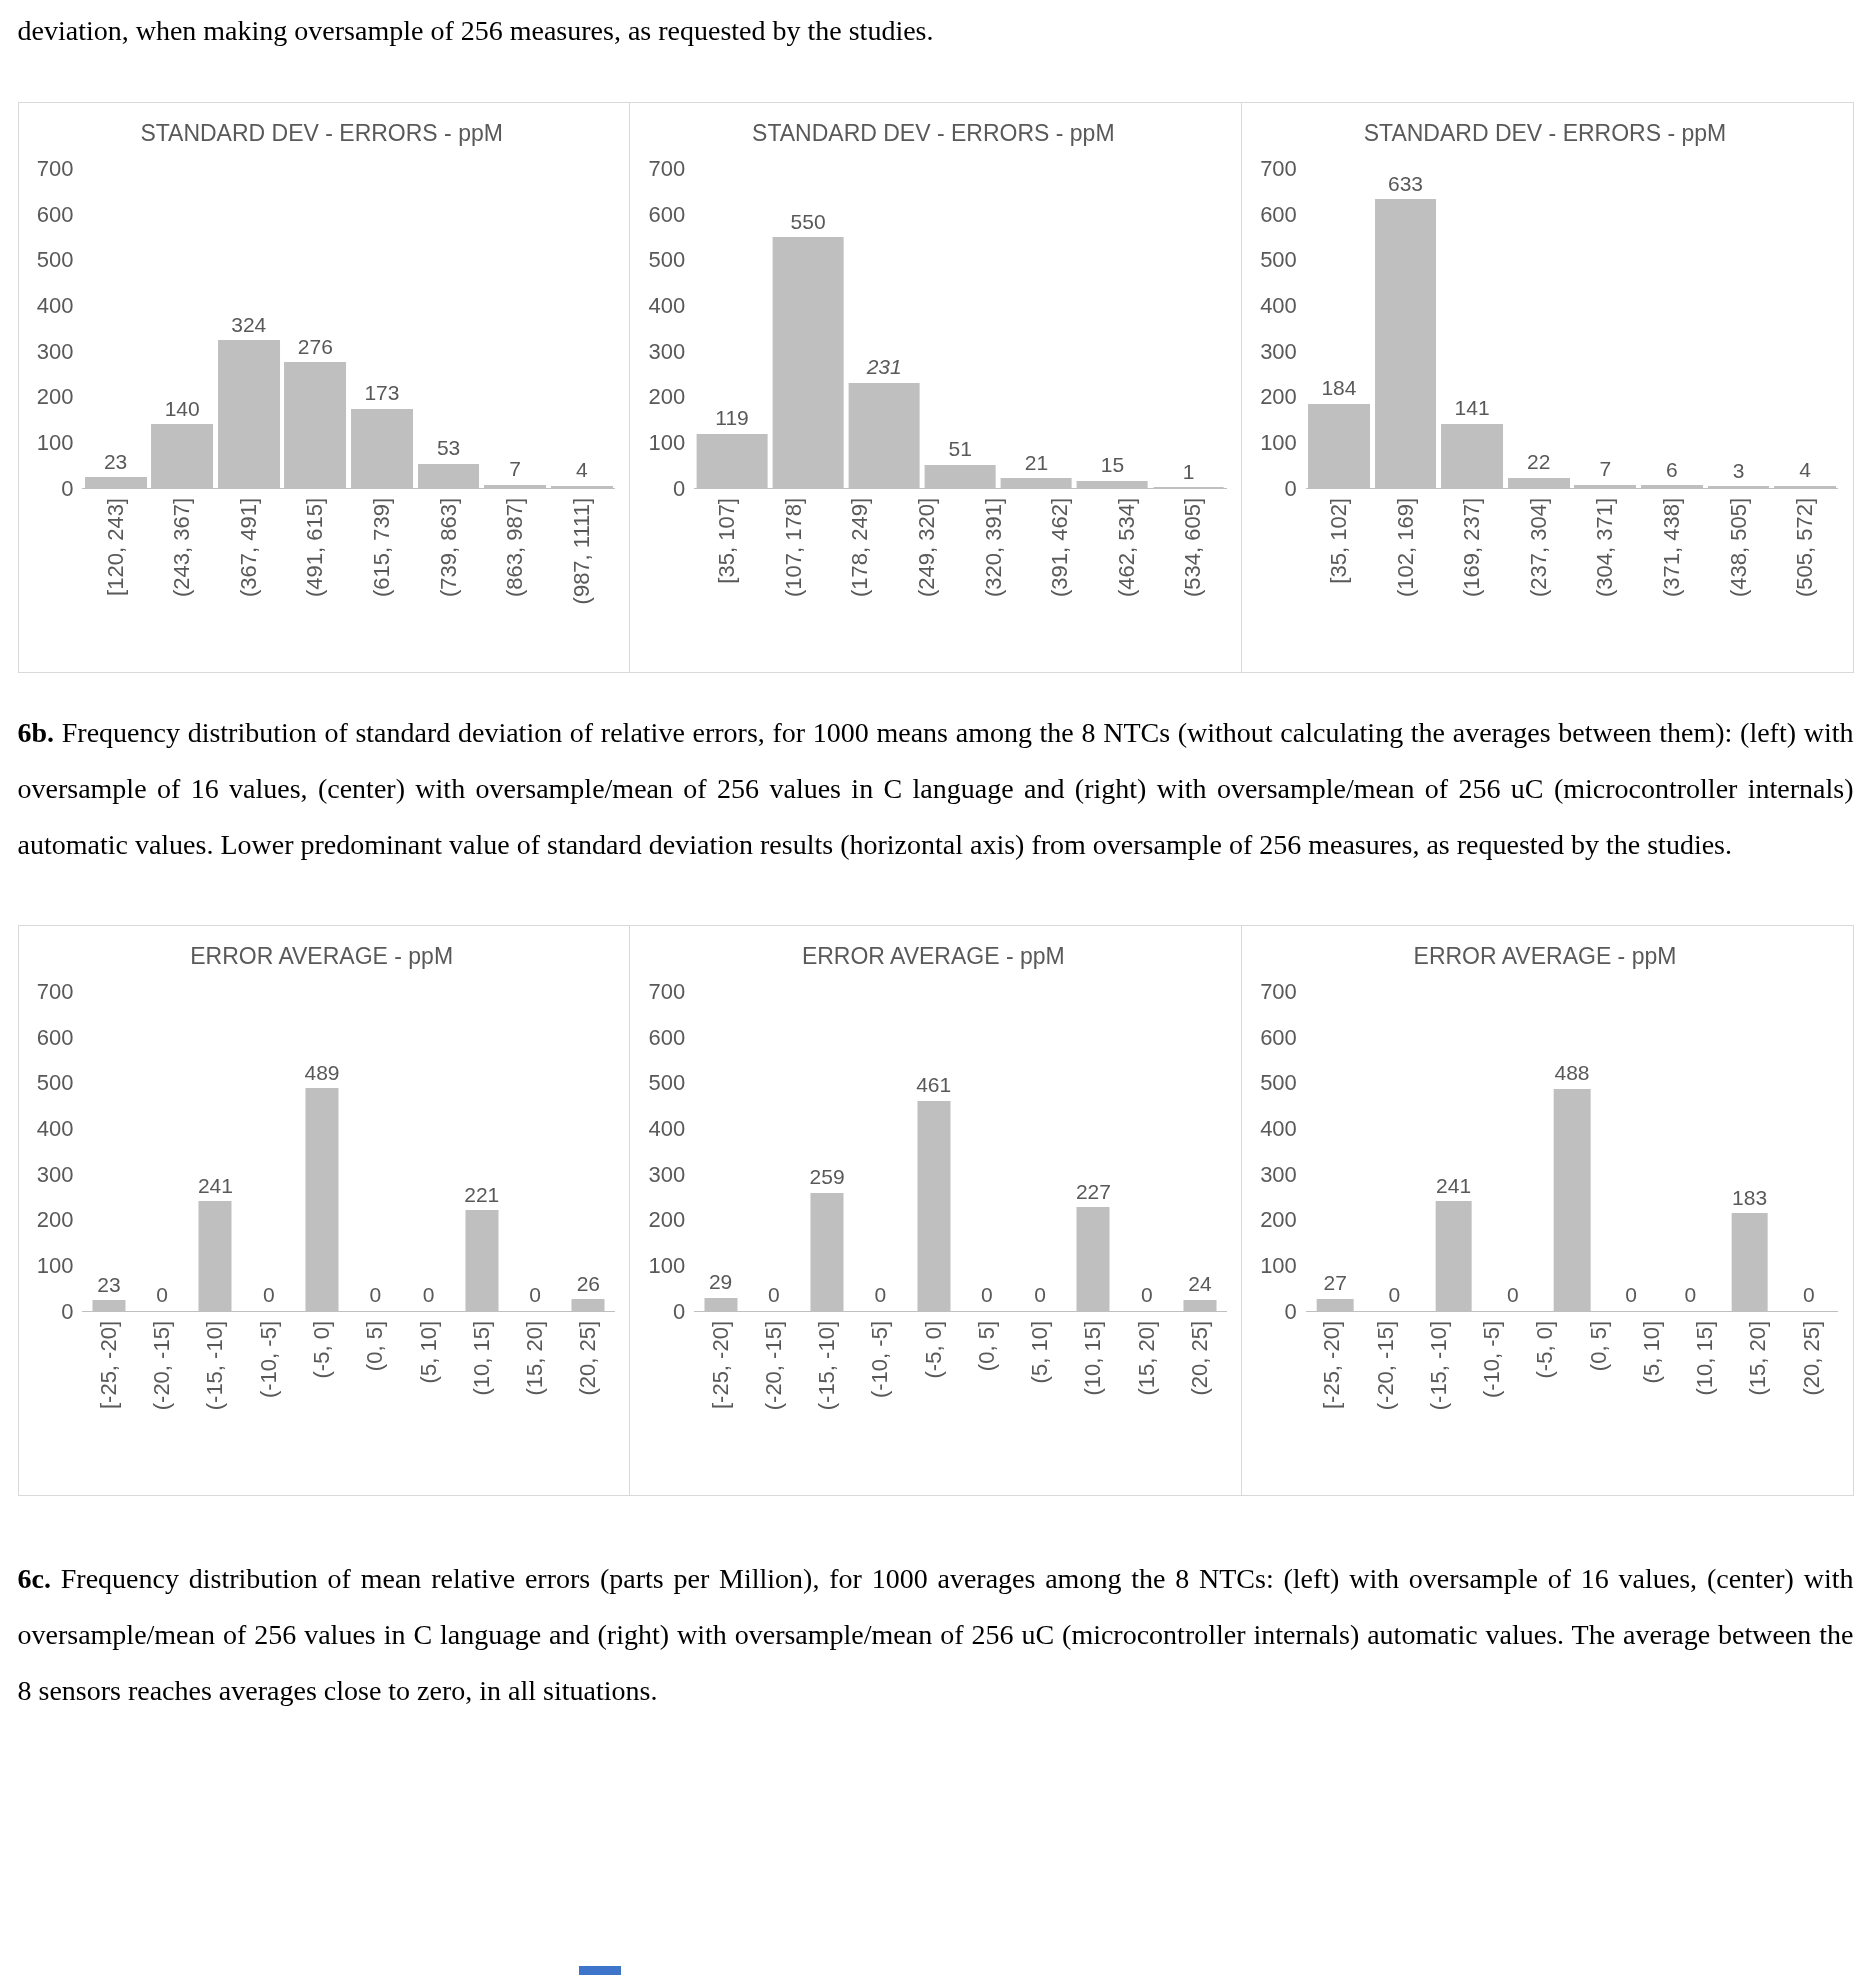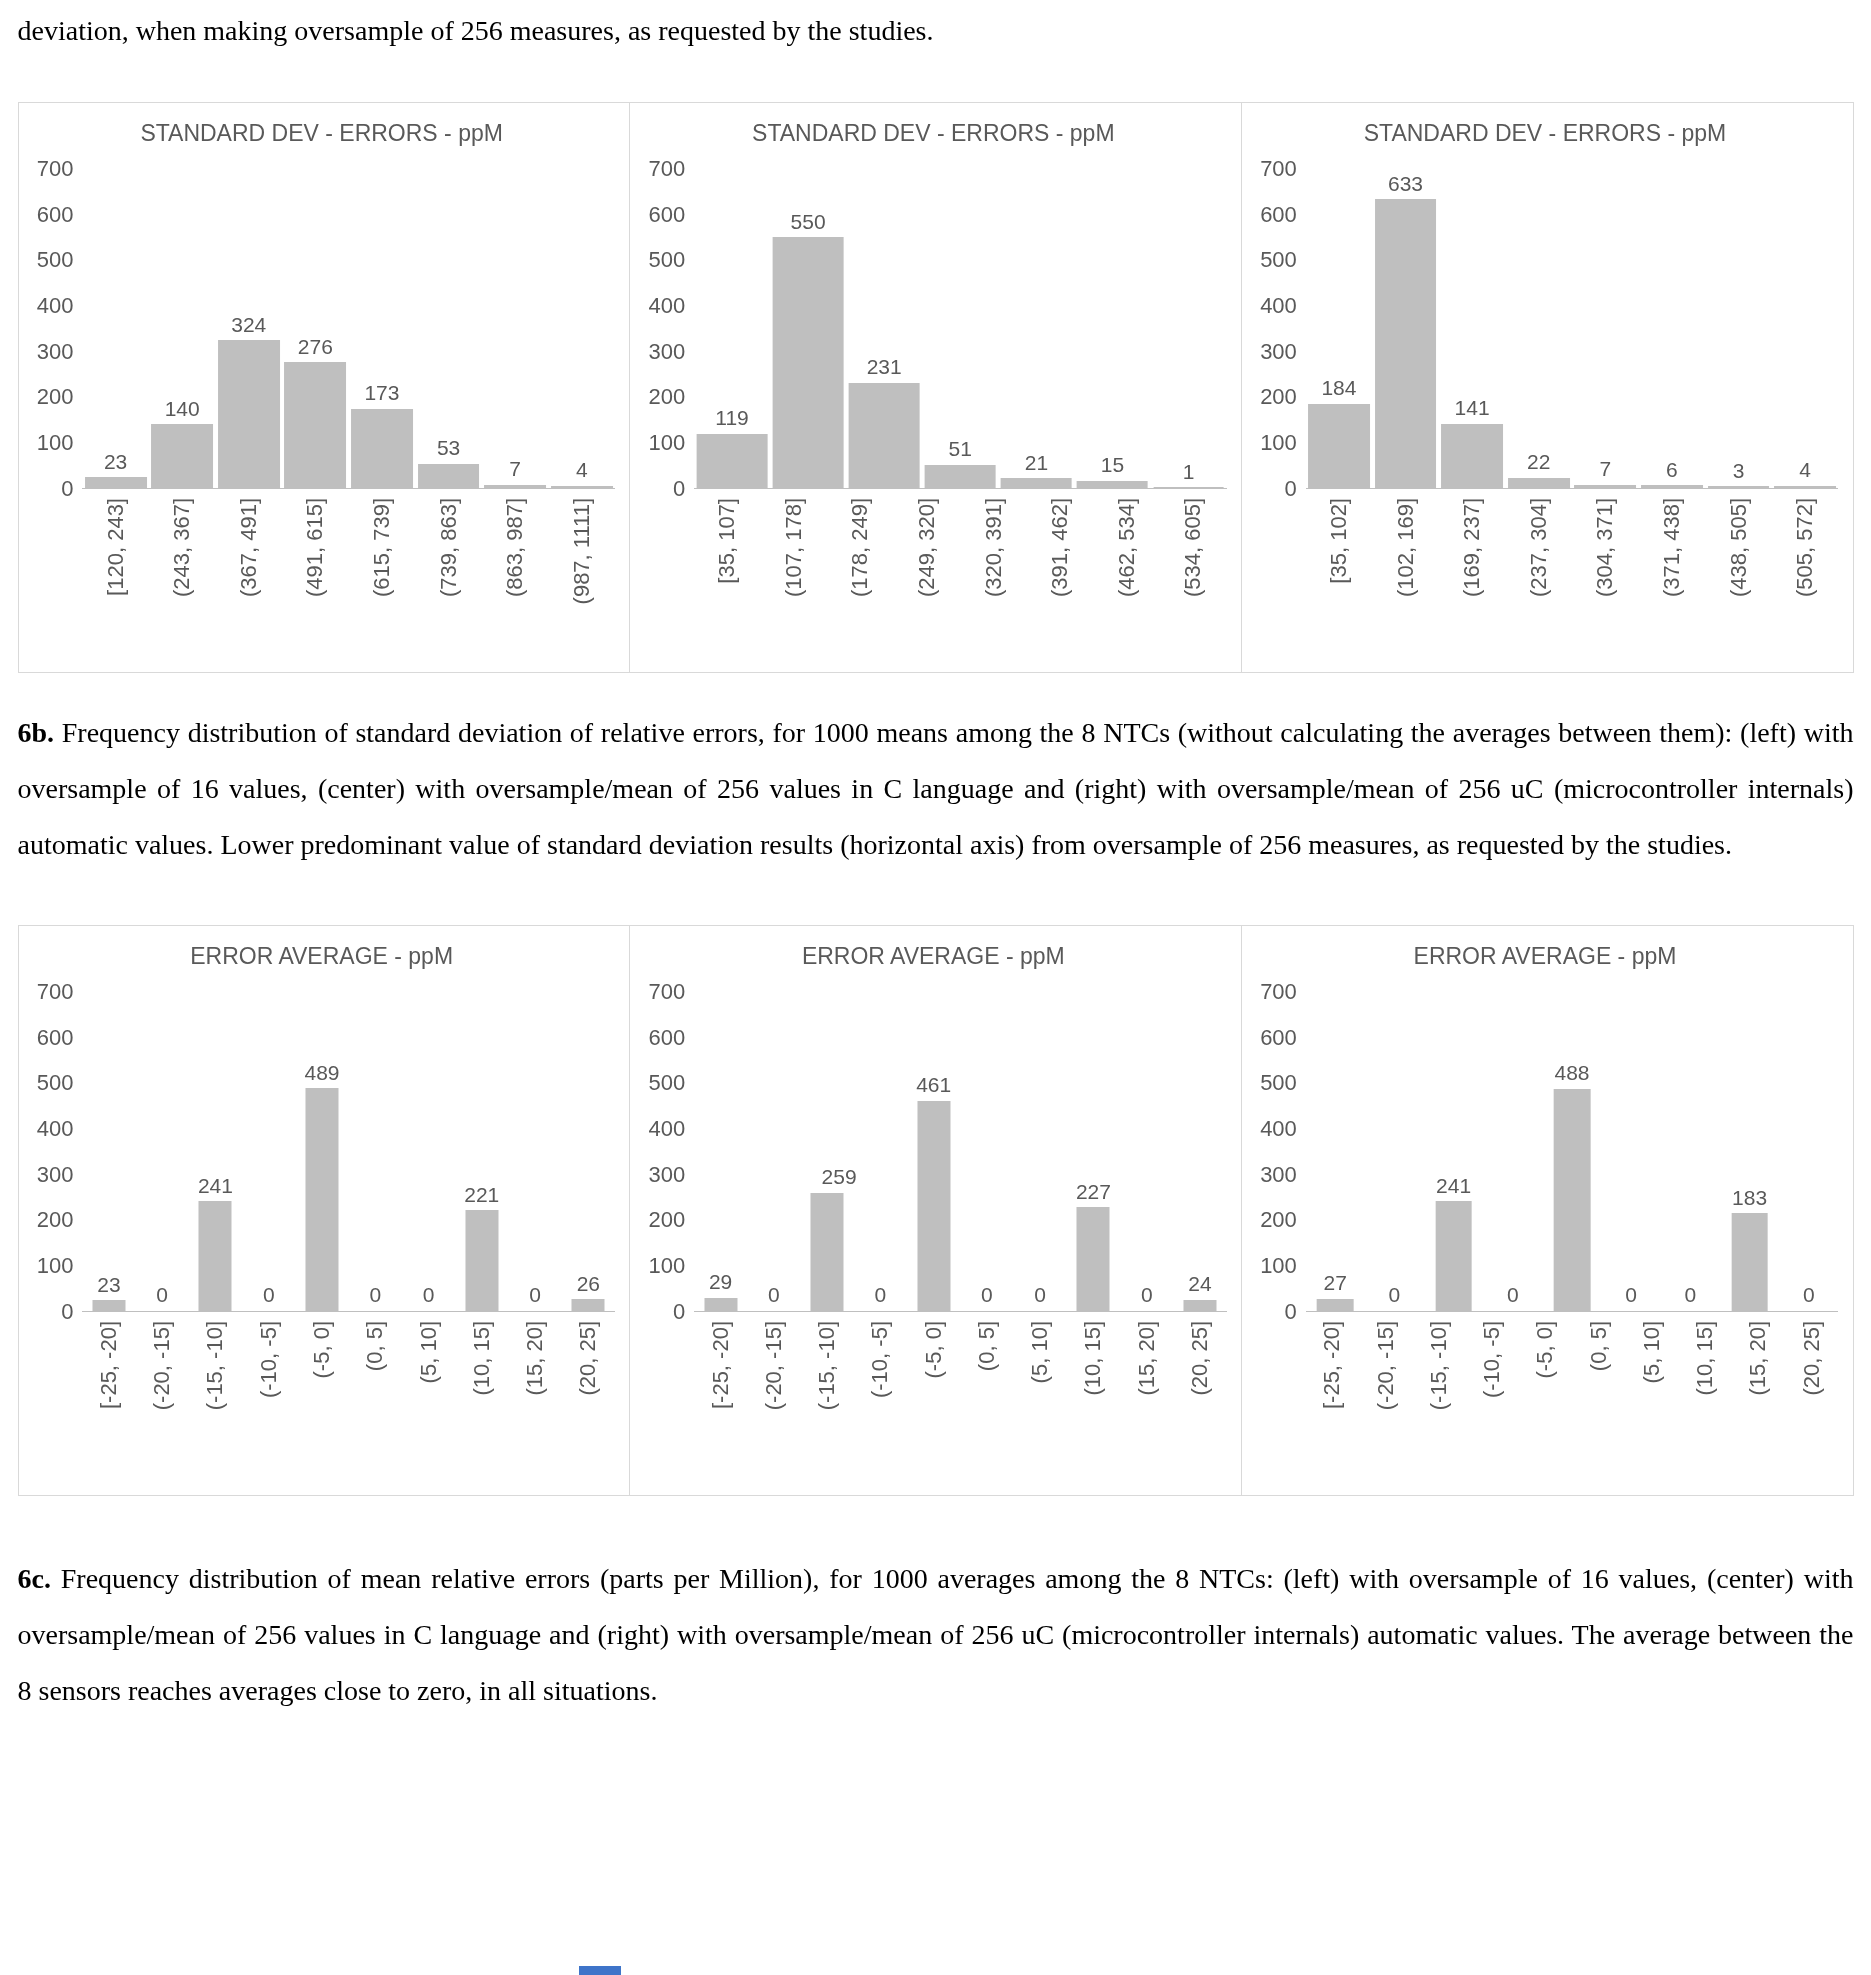--- a/index.html
+++ b/index.html
@@ -164,21 +164,21 @@
             <div class="bar-col">
               <div class="bar" style="height: 17%;"></div>
               <div class="bar-val" style="bottom: calc(17% + 5.5px);">119</div>
             </div>
             <div class="bar-col">
               <div class="bar" style="height: 78.5714%;"></div>
               <div class="bar-val" style="bottom: calc(78.5714% + 5.5px);">550</div>
             </div>
             <div class="bar-col">
               <div class="bar" style="height: 33%;"></div>
-              <div class="bar-val" style="bottom: calc(33% + 5.5px);">231</div>
+              <div class="bar-val" style="bottom: calc(33% + 5.5px); font-style: italic;">231</div>
             </div>
             <div class="bar-col">
               <div class="bar" style="height: 7.28571%;"></div>
               <div class="bar-val" style="bottom: calc(7.28571% + 5.5px);">51</div>
             </div>
             <div class="bar-col">
               <div class="bar" style="height: 3%;"></div>
               <div class="bar-val" style="bottom: calc(3% + 5.5px);">21</div>
             </div>
             <div class="bar-col">
@@ -404,21 +404,21 @@
             <div class="bar-col">
               <div class="bar" style="height: 4.14286%;"></div>
               <div class="bar-val" style="bottom: calc(4.14286% + 5.5px);">29</div>
             </div>
             <div class="bar-col">
               <div class="bar" style="height: 0%;"></div>
               <div class="bar-val" style="bottom: calc(0% + 5.5px);">0</div>
             </div>
             <div class="bar-col">
               <div class="bar" style="height: 37%;"></div>
-              <div class="bar-val" style="bottom: calc(37% + 5.5px); margin-left: 12px;">259</div>
+              <div class="bar-val" style="bottom: calc(37% + 5.5px);">259</div>
             </div>
             <div class="bar-col">
               <div class="bar" style="height: 0%;"></div>
               <div class="bar-val" style="bottom: calc(0% + 5.5px);">0</div>
             </div>
             <div class="bar-col">
               <div class="bar" style="height: 65.8571%;"></div>
               <div class="bar-val" style="bottom: calc(65.8571% + 5.5px);">461</div>
             </div>
             <div class="bar-col">

